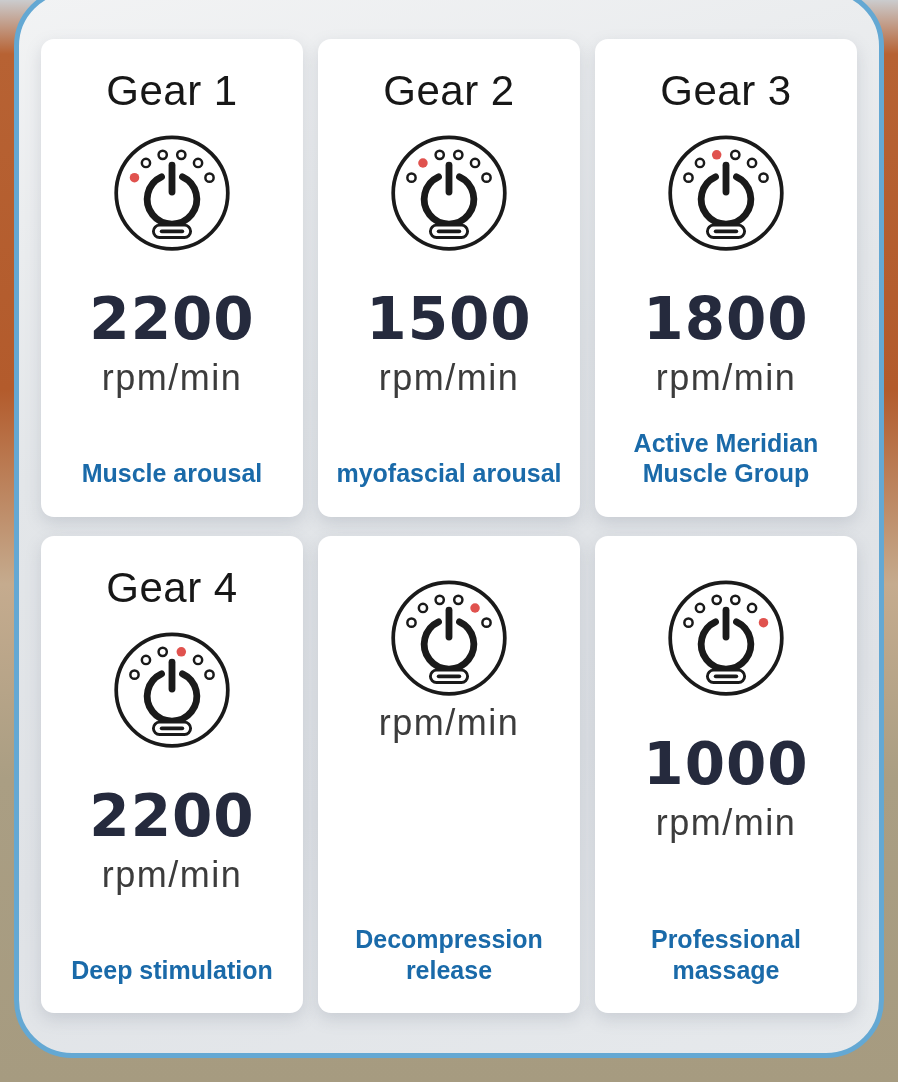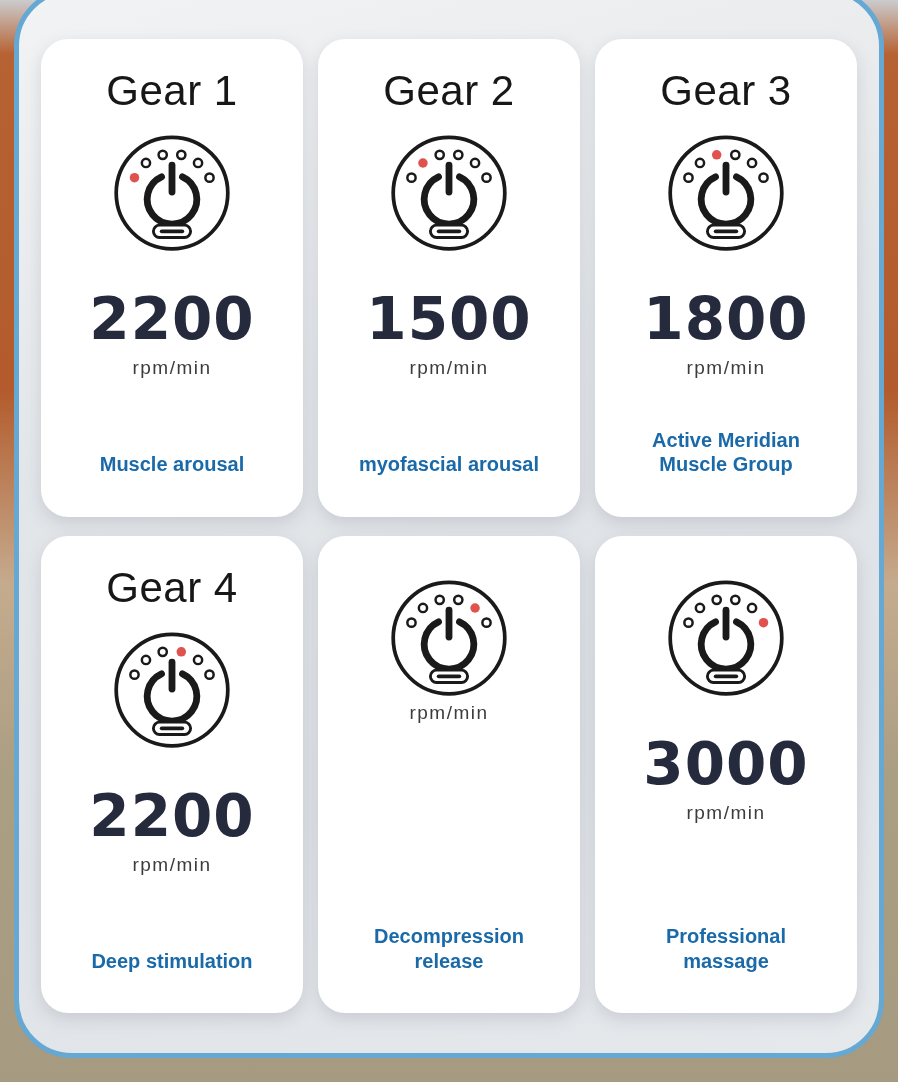--- a/index.html
+++ b/index.html
@@ -13,40 +13,40 @@
     border:5px solid #64a8d3;border-radius:58px;
     background:linear-gradient(165deg,#f2f3f4 0%,#e3e6e9 38%,#dfe2e6 70%,#e6e9ec 100%);
     box-sizing:border-box;
   }
   .grid{
     position:absolute;left:22px;right:22px;top:46px;bottom:40px;
     display:grid;grid-template-columns:1fr 1fr 1fr;grid-template-rows:1fr 1fr;
     column-gap:15px;row-gap:19px;
   }
   .card{
-    background:#ffffff;border-radius:27px;
+    background:#ffffff;border-radius:13px;
     box-shadow:0 6px 16px rgba(110,120,135,.22);
     display:flex;flex-direction:column;align-items:center;
-    padding:24px 8px 24px;box-sizing:border-box;
+    padding:24px 8px 12px;box-sizing:border-box;
   }
   .card-title{
     font-size:42px;color:#171717;font-weight:400;letter-spacing:.5px;margin-top:4px;
   }
   .dial{width:124px;height:124px;margin-top:14px;}
   .dial svg{width:100%;height:100%;display:block;}
   .rpm-value{
     font-family:"DejaVu Sans", sans-serif;
     font-size:58px;font-weight:800;color:#252a3d;margin-top:32px;letter-spacing:1px;
   }
   .rpm-unit{
-    font-size:19px;color:#3c3c3c;margin-top:4px;letter-spacing:1.5px;
+    font-size:36px;color:#3c3c3c;margin-top:4px;letter-spacing:1.5px;
   }
   .card-label{
     margin-top:auto;margin-bottom:16px;
-    font-size:20px;font-weight:700;color:#1a6aa9;
+    font-size:25px;font-weight:700;color:#1a6aa9;
     text-align:center;line-height:1.22;white-space:pre-line;
   }
 </style>
 </head>
 <body>
 
 <div class="panel">
   <div class="grid">
 
     <div class="card">
@@ -168,20 +168,20 @@
     <rect x="42" y="93" width="36" height="12" rx="6" fill="#fff" stroke="#1a1a1a" stroke-width="2.8"></rect>
     <line x1="50" y1="99" x2="70" y2="99" stroke="#1a1a1a" stroke-width="3.6" stroke-linecap="round"></line>
     <circle cx="23.7" cy="47.1" r="4" fill="#fff" stroke="#1a1a1a" stroke-width="2.4"></circle>
             <circle cx="34.8" cy="32.9" r="4" fill="#fff" stroke="#1a1a1a" stroke-width="2.4"></circle>
             <circle cx="51.0" cy="25.0" r="4" fill="#fff" stroke="#1a1a1a" stroke-width="2.4"></circle>
             <circle cx="69.0" cy="25.0" r="4" fill="#fff" stroke="#1a1a1a" stroke-width="2.4"></circle>
             <circle cx="85.2" cy="32.9" r="4" fill="#fff" stroke="#1a1a1a" stroke-width="2.4"></circle>
             <circle cx="96.3" cy="47.1" r="4.6" fill="#e0524e"></circle>
   </svg>
         </div>
-      <div class="rpm-value">3000</div>
+      <div class="rpm-value">1000</div>
       <div class="rpm-unit">rpm/min</div>
       <div class="card-label">Professional
 massage</div>
     </div>
 
   </div>
 </div>
 
 </body></html>

